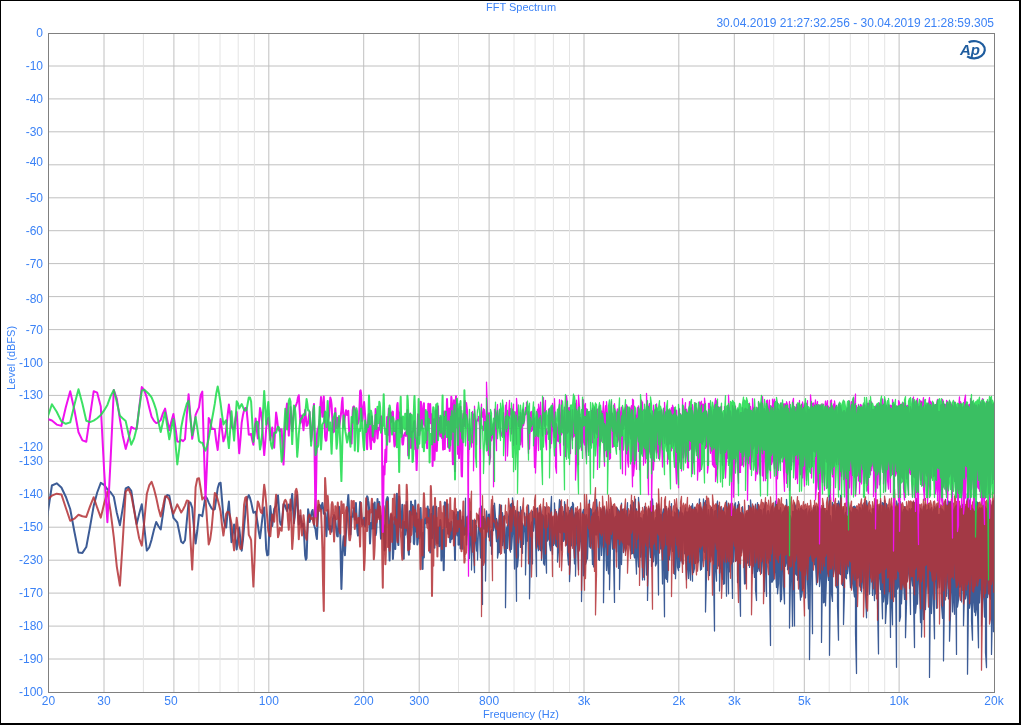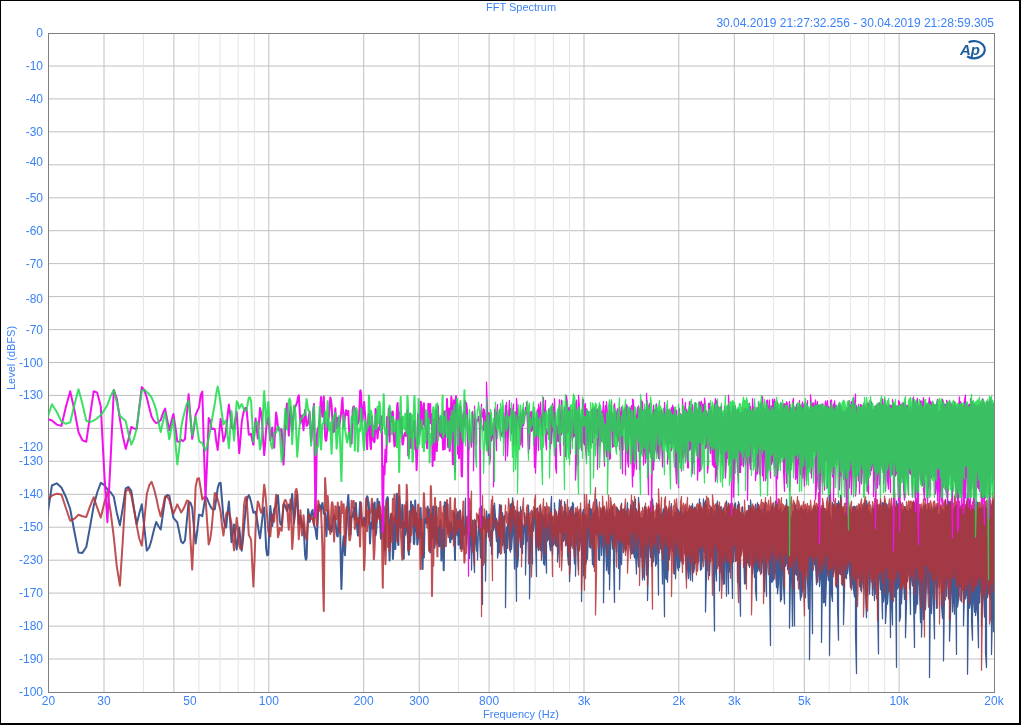--- a/index.html
+++ b/index.html
@@ -35,21 +35,21 @@
       <div class="yt" style="top:256.6px">-70</div>
       <div class="yt" style="top:223.7px">-60</div>
       <div class="yt" style="top:190.8px">-50</div>
       <div class="yt" style="top:155px">-40</div>
       <div class="yt" style="top:124.8px">-30</div>
       <div class="yt" style="top:91.9px">-40</div>
       <div class="yt" style="top:59.0px">-10</div>
       <div class="yt" style="top:26.0px">0</div>
 <div class="xt" style="left:23.5px">20</div>
       <div class="xt" style="left:79.0px">30</div>
-      <div class="xt" style="left:165px">50</div>
+      <div class="xt" style="left:146px">50</div>
       <div class="xt" style="left:243.8px">100</div>
       <div class="xt" style="left:338.7px">200</div>
       <div class="xt" style="left:394.2px">300</div>
       <div class="xt" style="left:464.1px">800</div>
       <div class="xt" style="left:559.0px">3k</div>
       <div class="xt" style="left:653.8px">2k</div>
       <div class="xt" style="left:709.3px">3k</div>
       <div class="xt" style="left:779.3px">5k</div>
       <div class="xt" style="left:874.1px">10k</div>
       <div class="xt" style="left:969.0px">20k</div>

